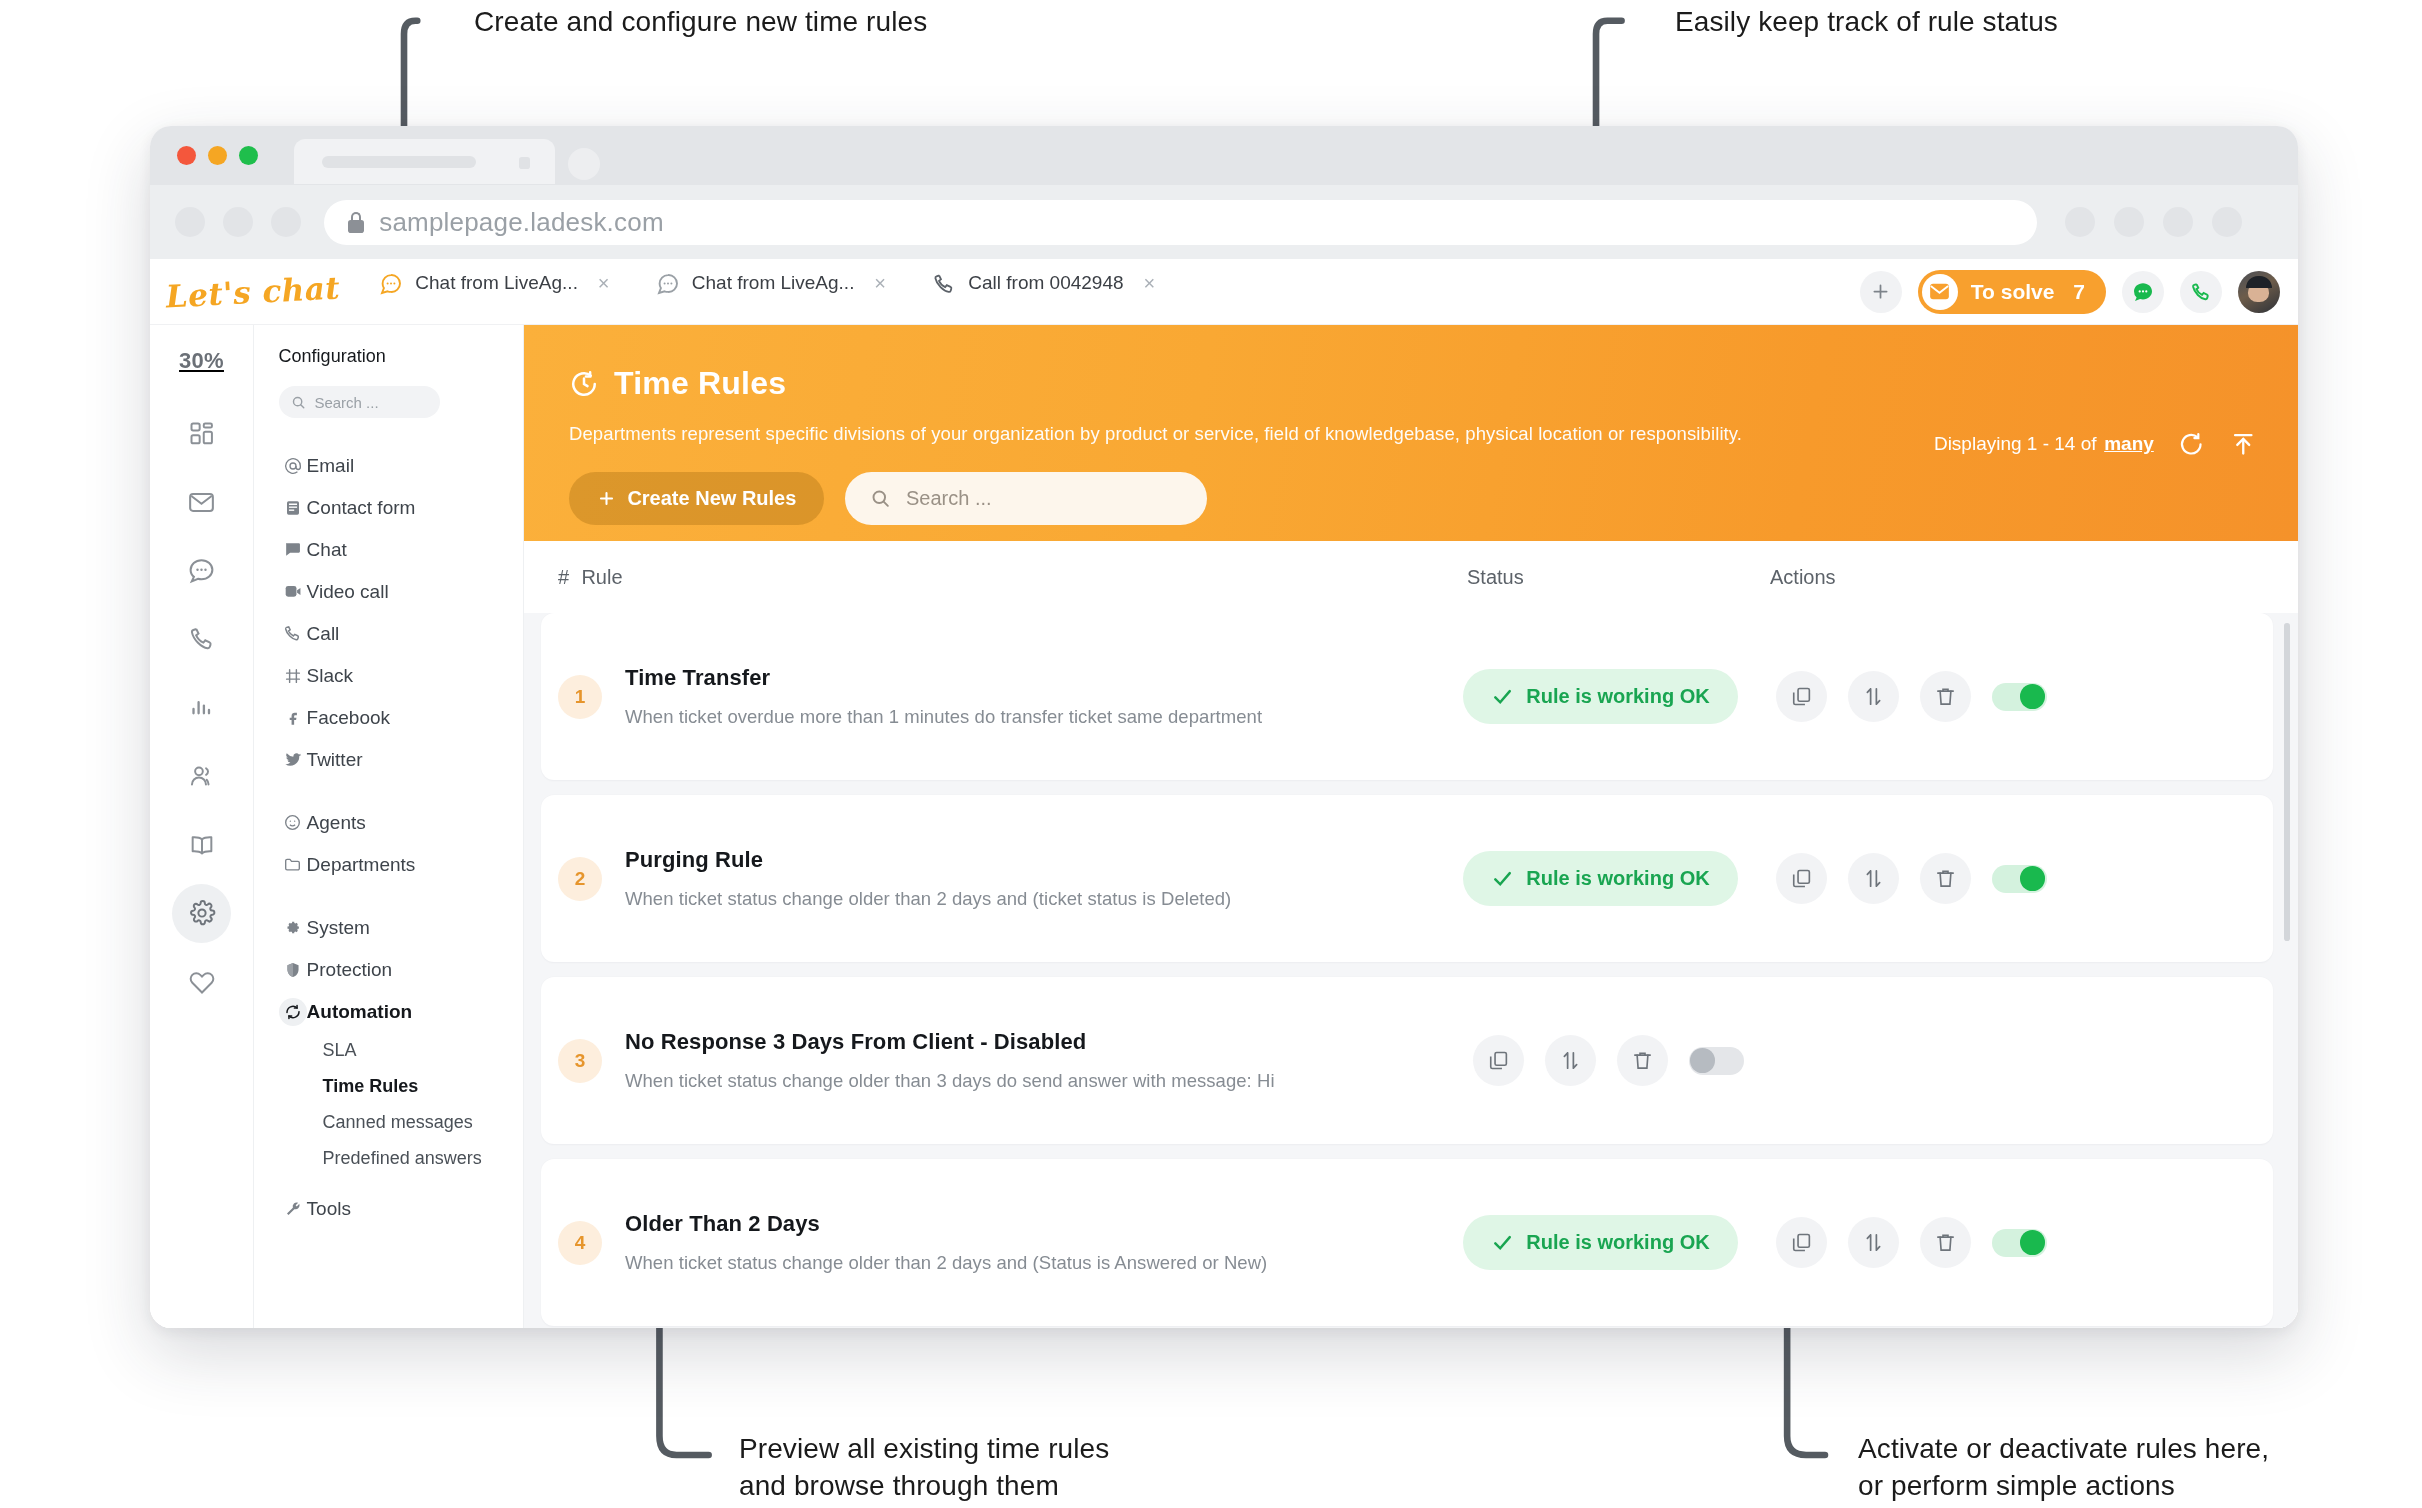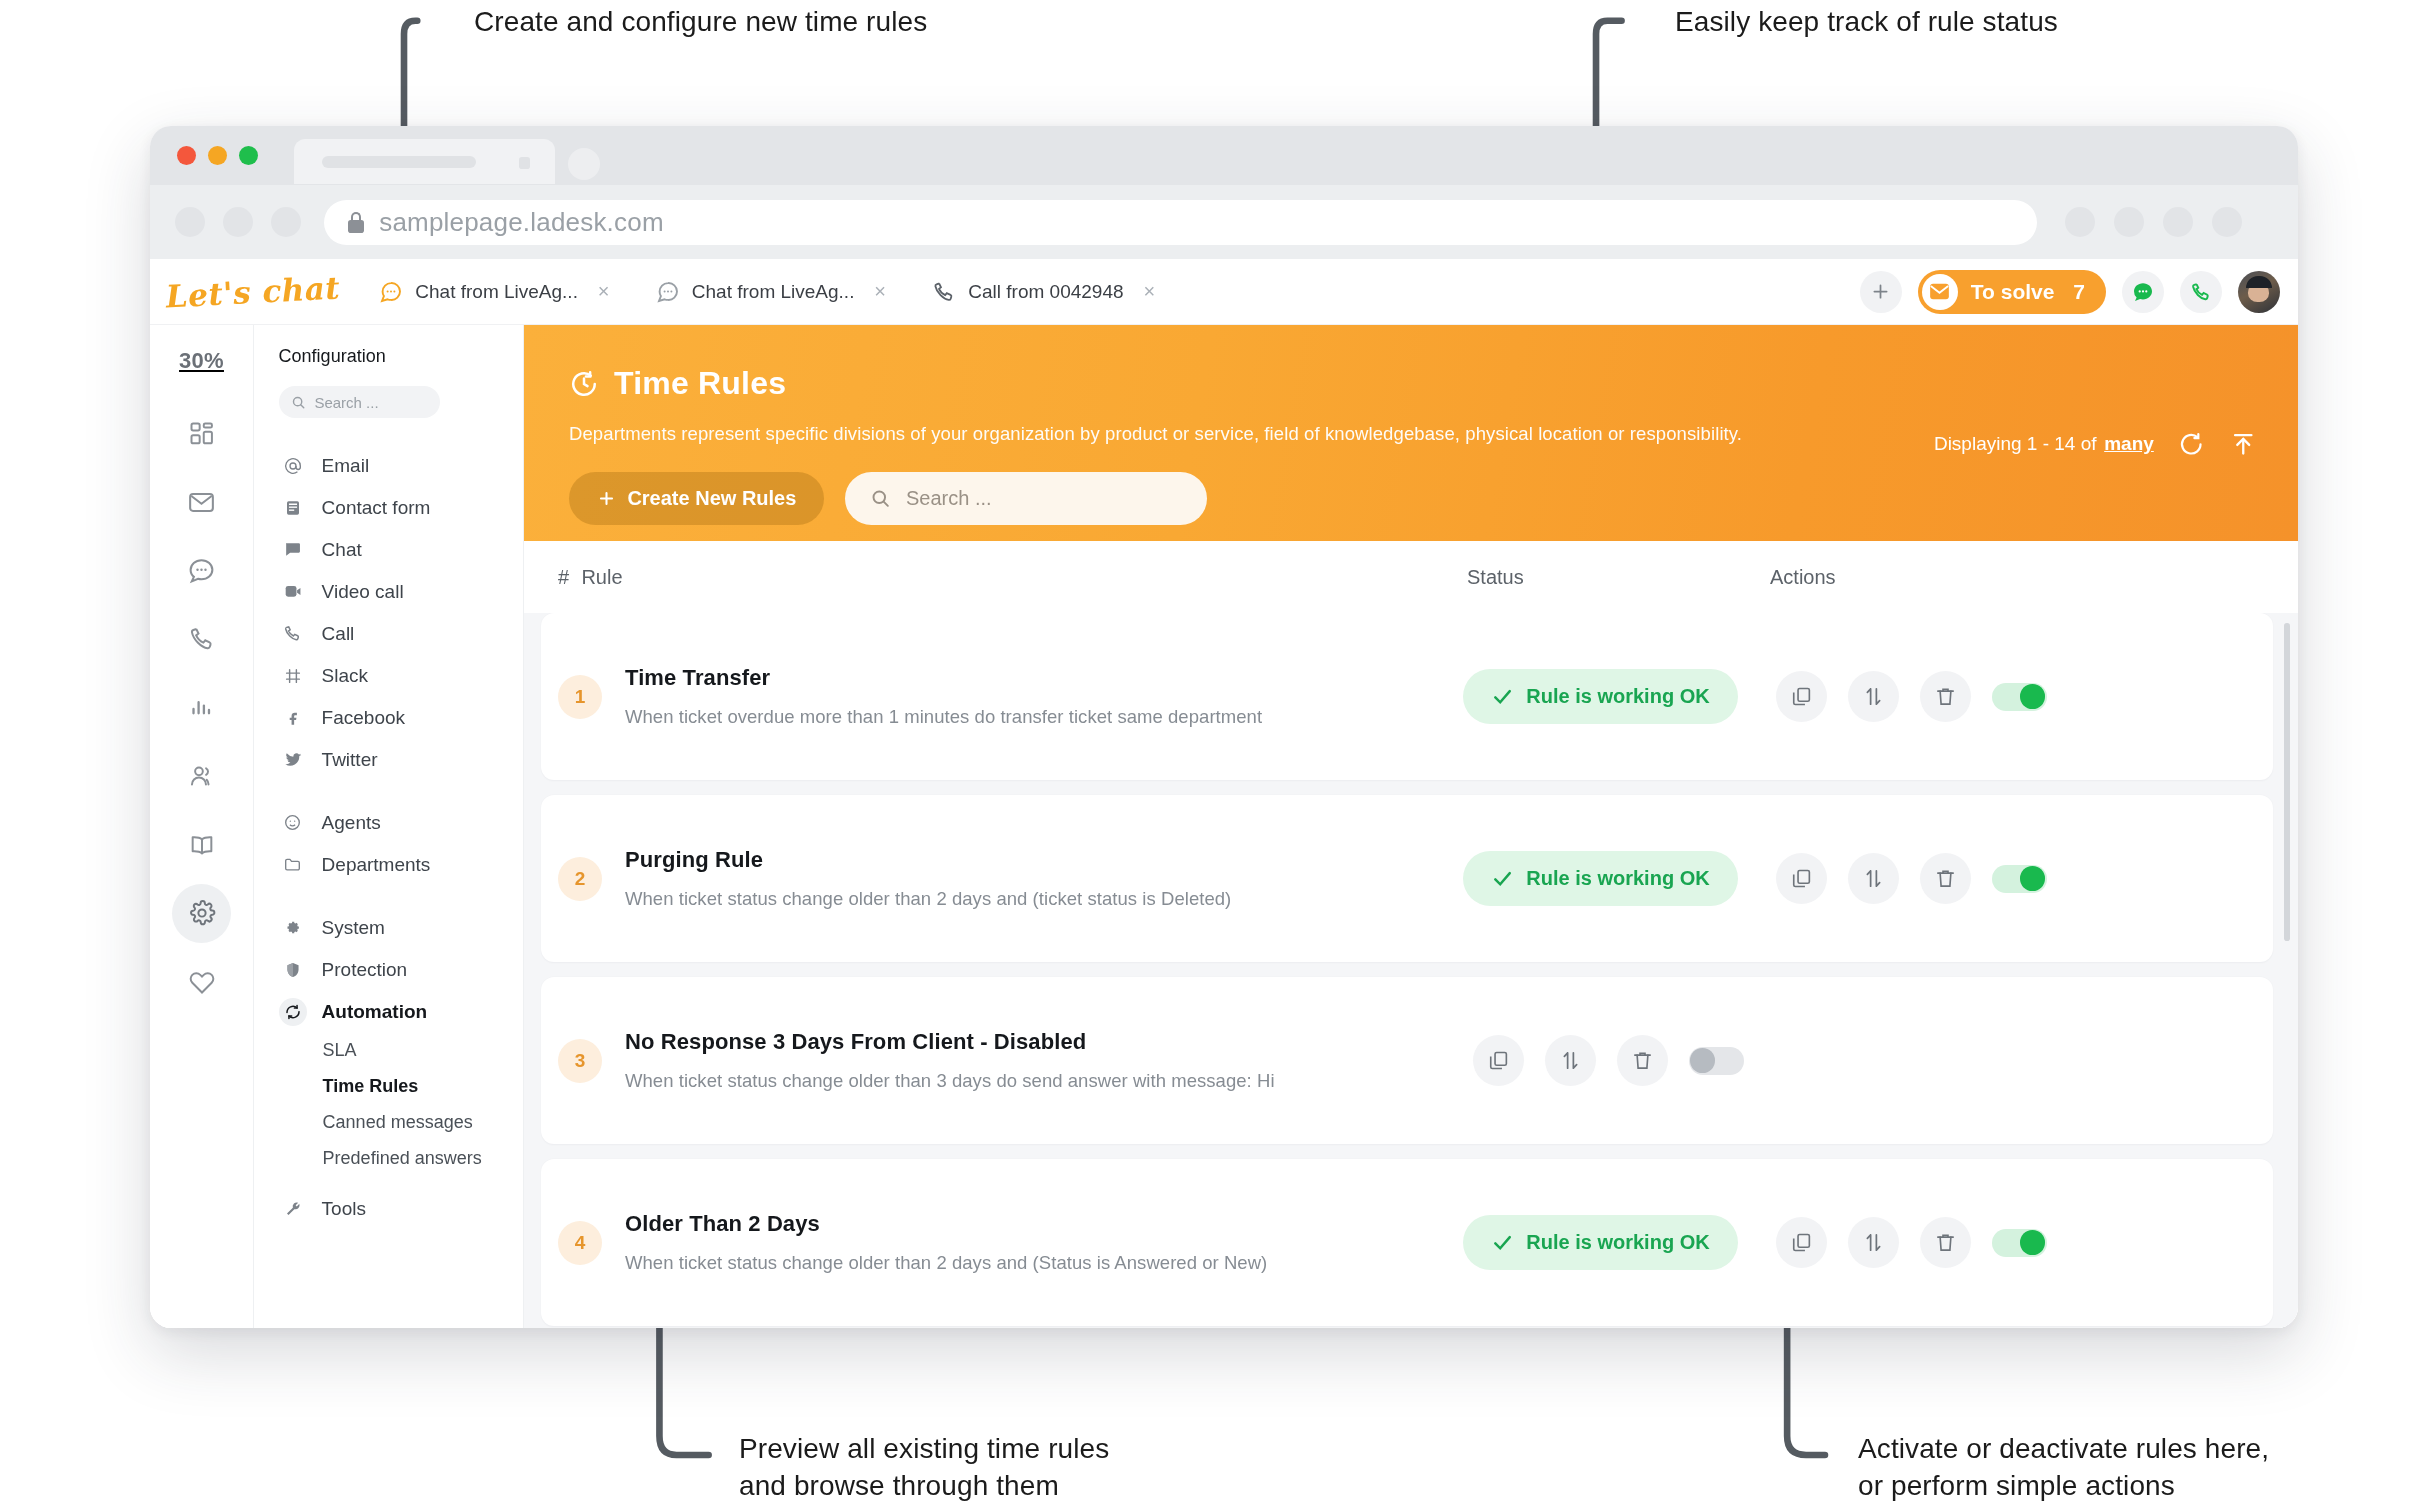--- a/index.html
+++ b/index.html
@@ -96,22 +96,22 @@
     font-family: "DejaVu Serif", serif;
     font-style: italic;
     font-weight: 700;
     font-size: 31px;
     color: #f5a623;
     letter-spacing: 0.5px;
     transform: rotate(-3deg);
   }
   .nav-tabs { display: flex; align-items: center; gap: 0; height: 100%; }
   .nav-tab {
-    display: flex; align-items: center; gap: 12.3px;
-    padding: 0 23px; height: 100%;
+    display: flex; gap: 12.3px;
+    padding: 13px 23px; height: 100%;
     font-size: 19px; color: #3b3f45; white-space: nowrap;
   }
   .nav-tab .close { color: #aab0b7; font-size: 20px; margin-left: 7.6px; }
   .nav-icon { width: 24px; height: 24px; flex: 0 0 auto; }
   .nav-right {
     margin-left: auto; display: flex; align-items: center; gap: 16px; padding-right: 18px;
   }
   .round-btn {
     width: 42px; height: 42px; border-radius: 50%;
     background: #f1f2f4; display: flex; align-items: center; justify-content: center;
@@ -169,21 +169,21 @@
   }
   .sidebar h3 { font-size: 18px; color: #15181c; font-weight: 400; margin-bottom: 19px; }
   .side-search {
     width: 161px; height: 32px; border-radius: 16px; background: #f2f3f5;
     display: flex; align-items: center; gap: 8.5px; padding-left: 12.3px;
     margin-bottom: 26.5px;
   }
   .side-search span { font-size: 15px; color: #9aa0a6; }
   .side-list { display: flex; flex-direction: column; }
   .side-item {
-    display: flex; align-items: center; gap: 15px;
+    display: flex; align-items: center; gap: 0;
     height: 42px; font-size: 19px; color: #3e444b;
   }
   .side-item.bold { font-weight: 700; color: #15181c; }
   .side-item .si-ico {
     width: 28px; height: 28px; flex: 0 0 auto;
     display: flex; align-items: center; justify-content: center;
   }
   .side-item.active .si-ico { background: #eef0f2; border-radius: 50%; }
   .side-sub { font-size: 18px; color: #4a5057; height: 36px; display: flex; align-items: center; padding-left: 44px; }
   .side-sub.bold { font-weight: 700; color: #15181c; }

